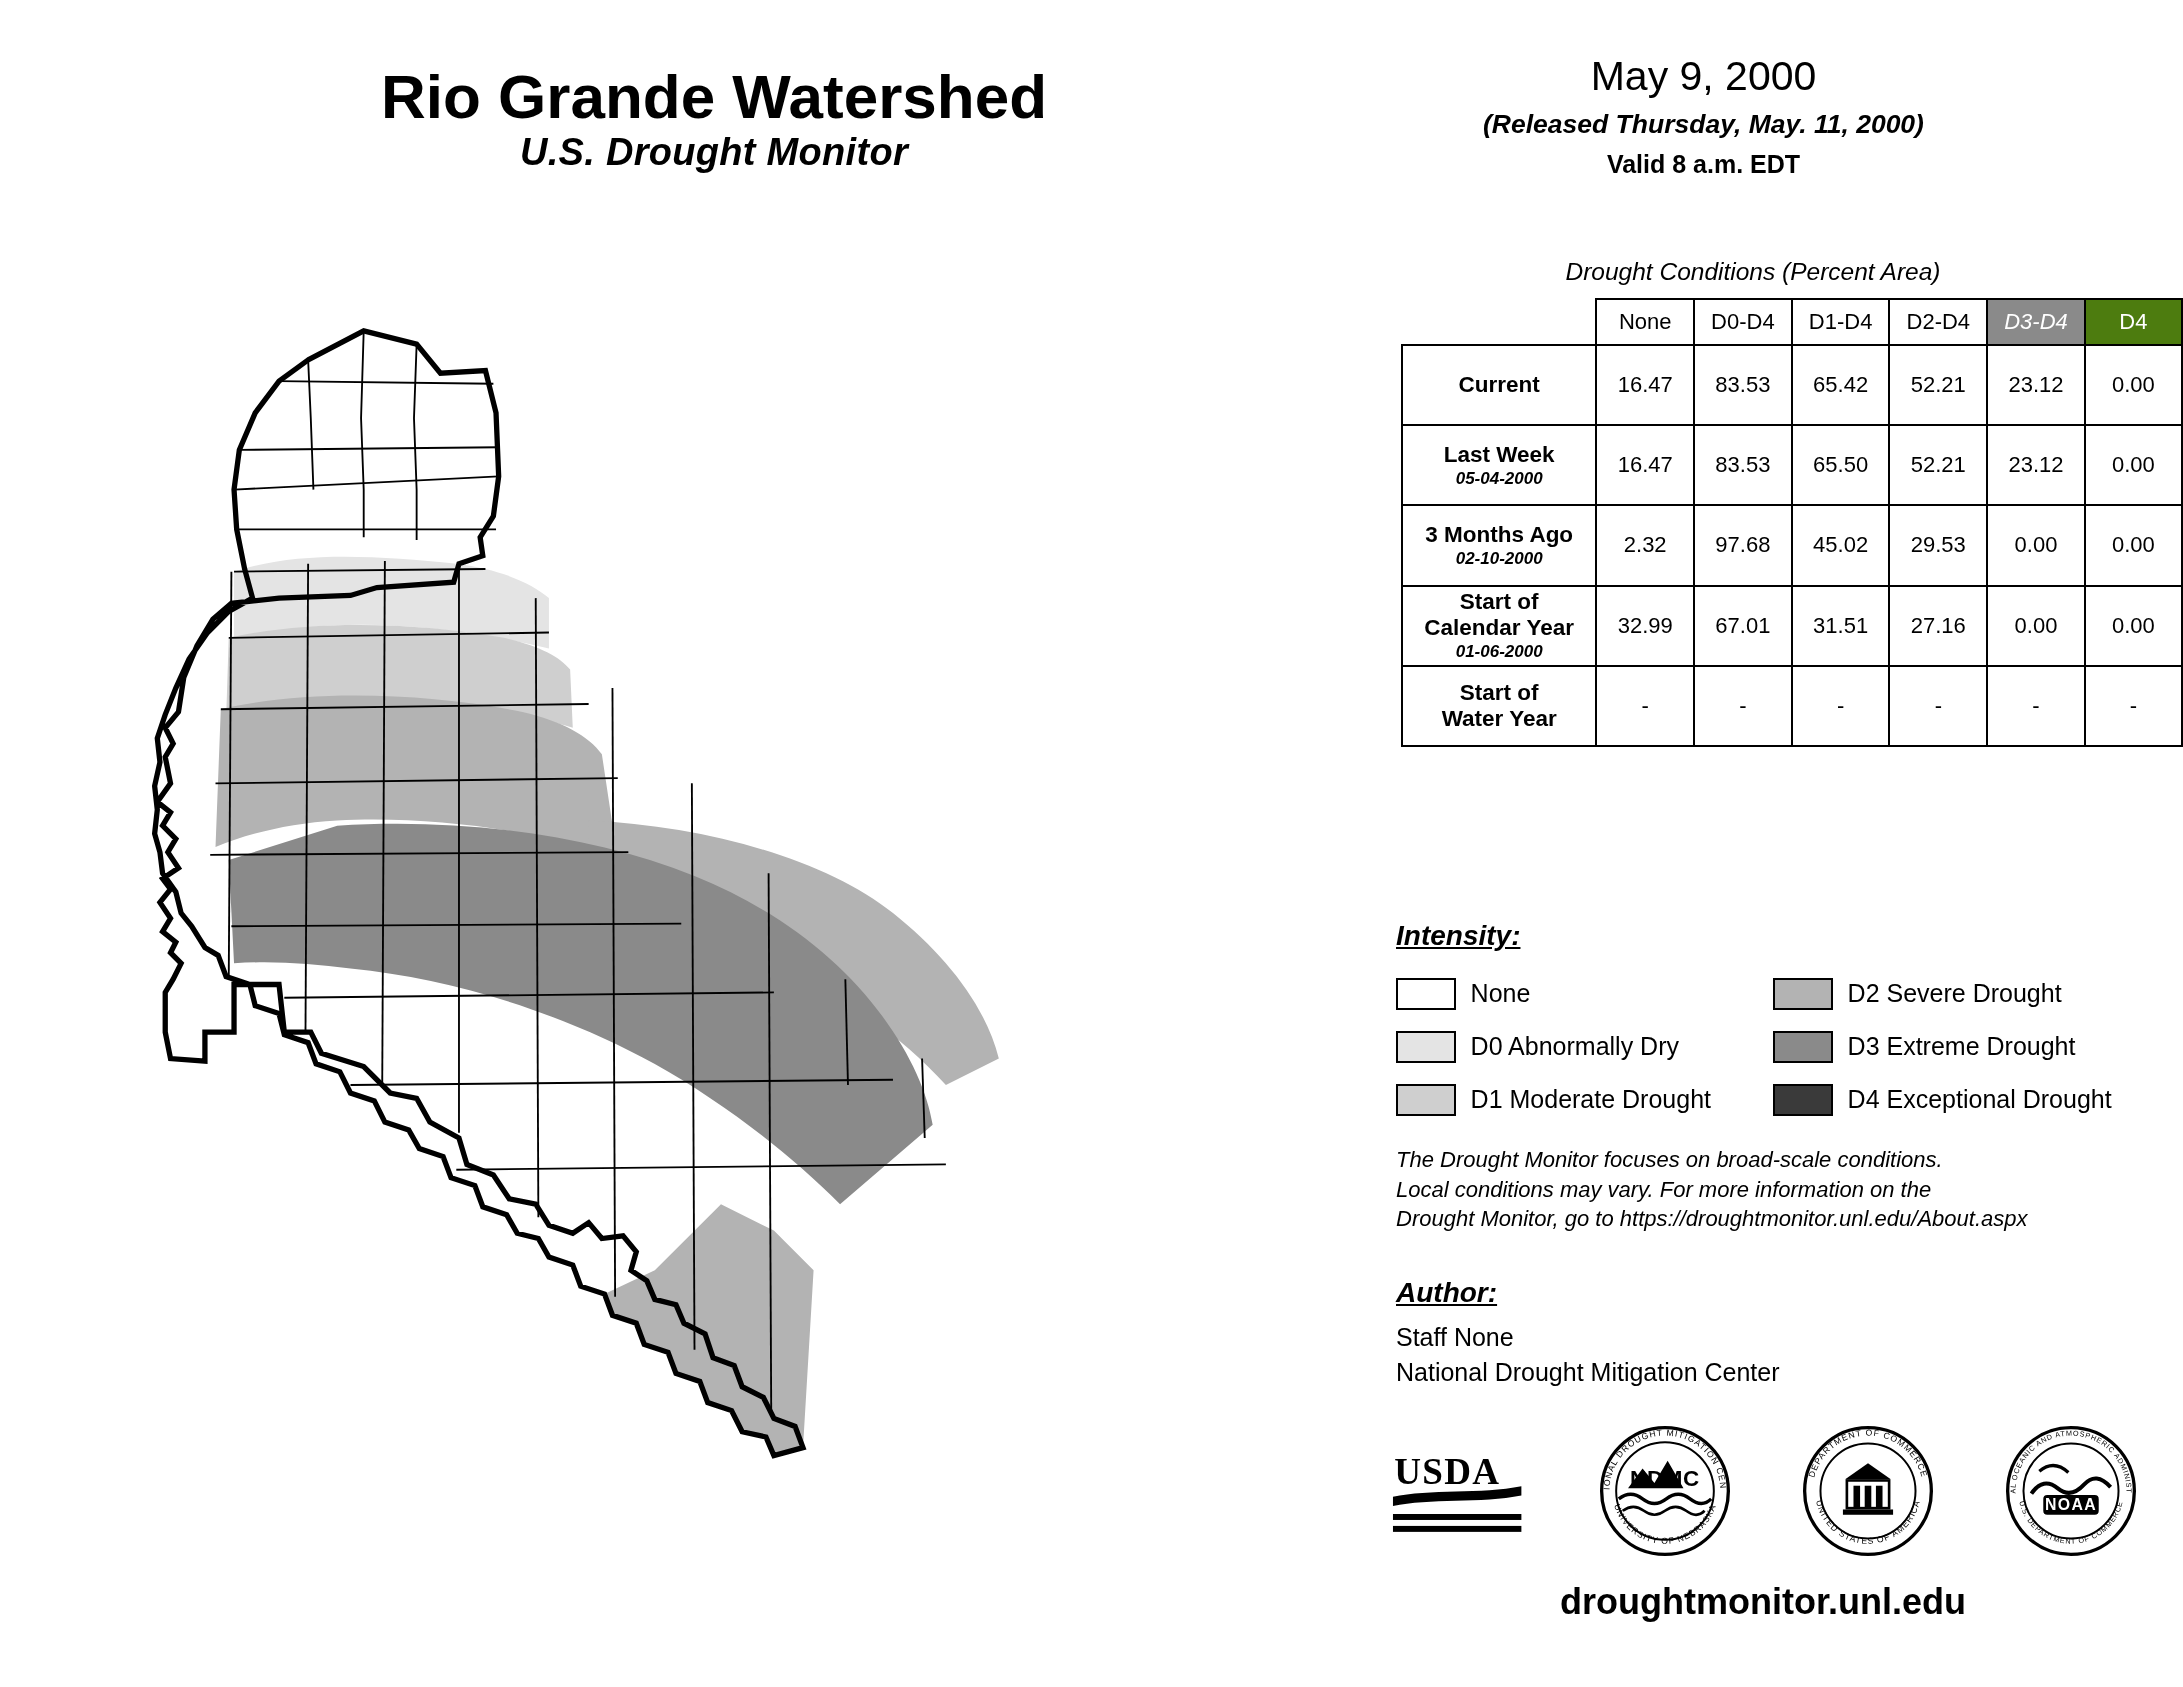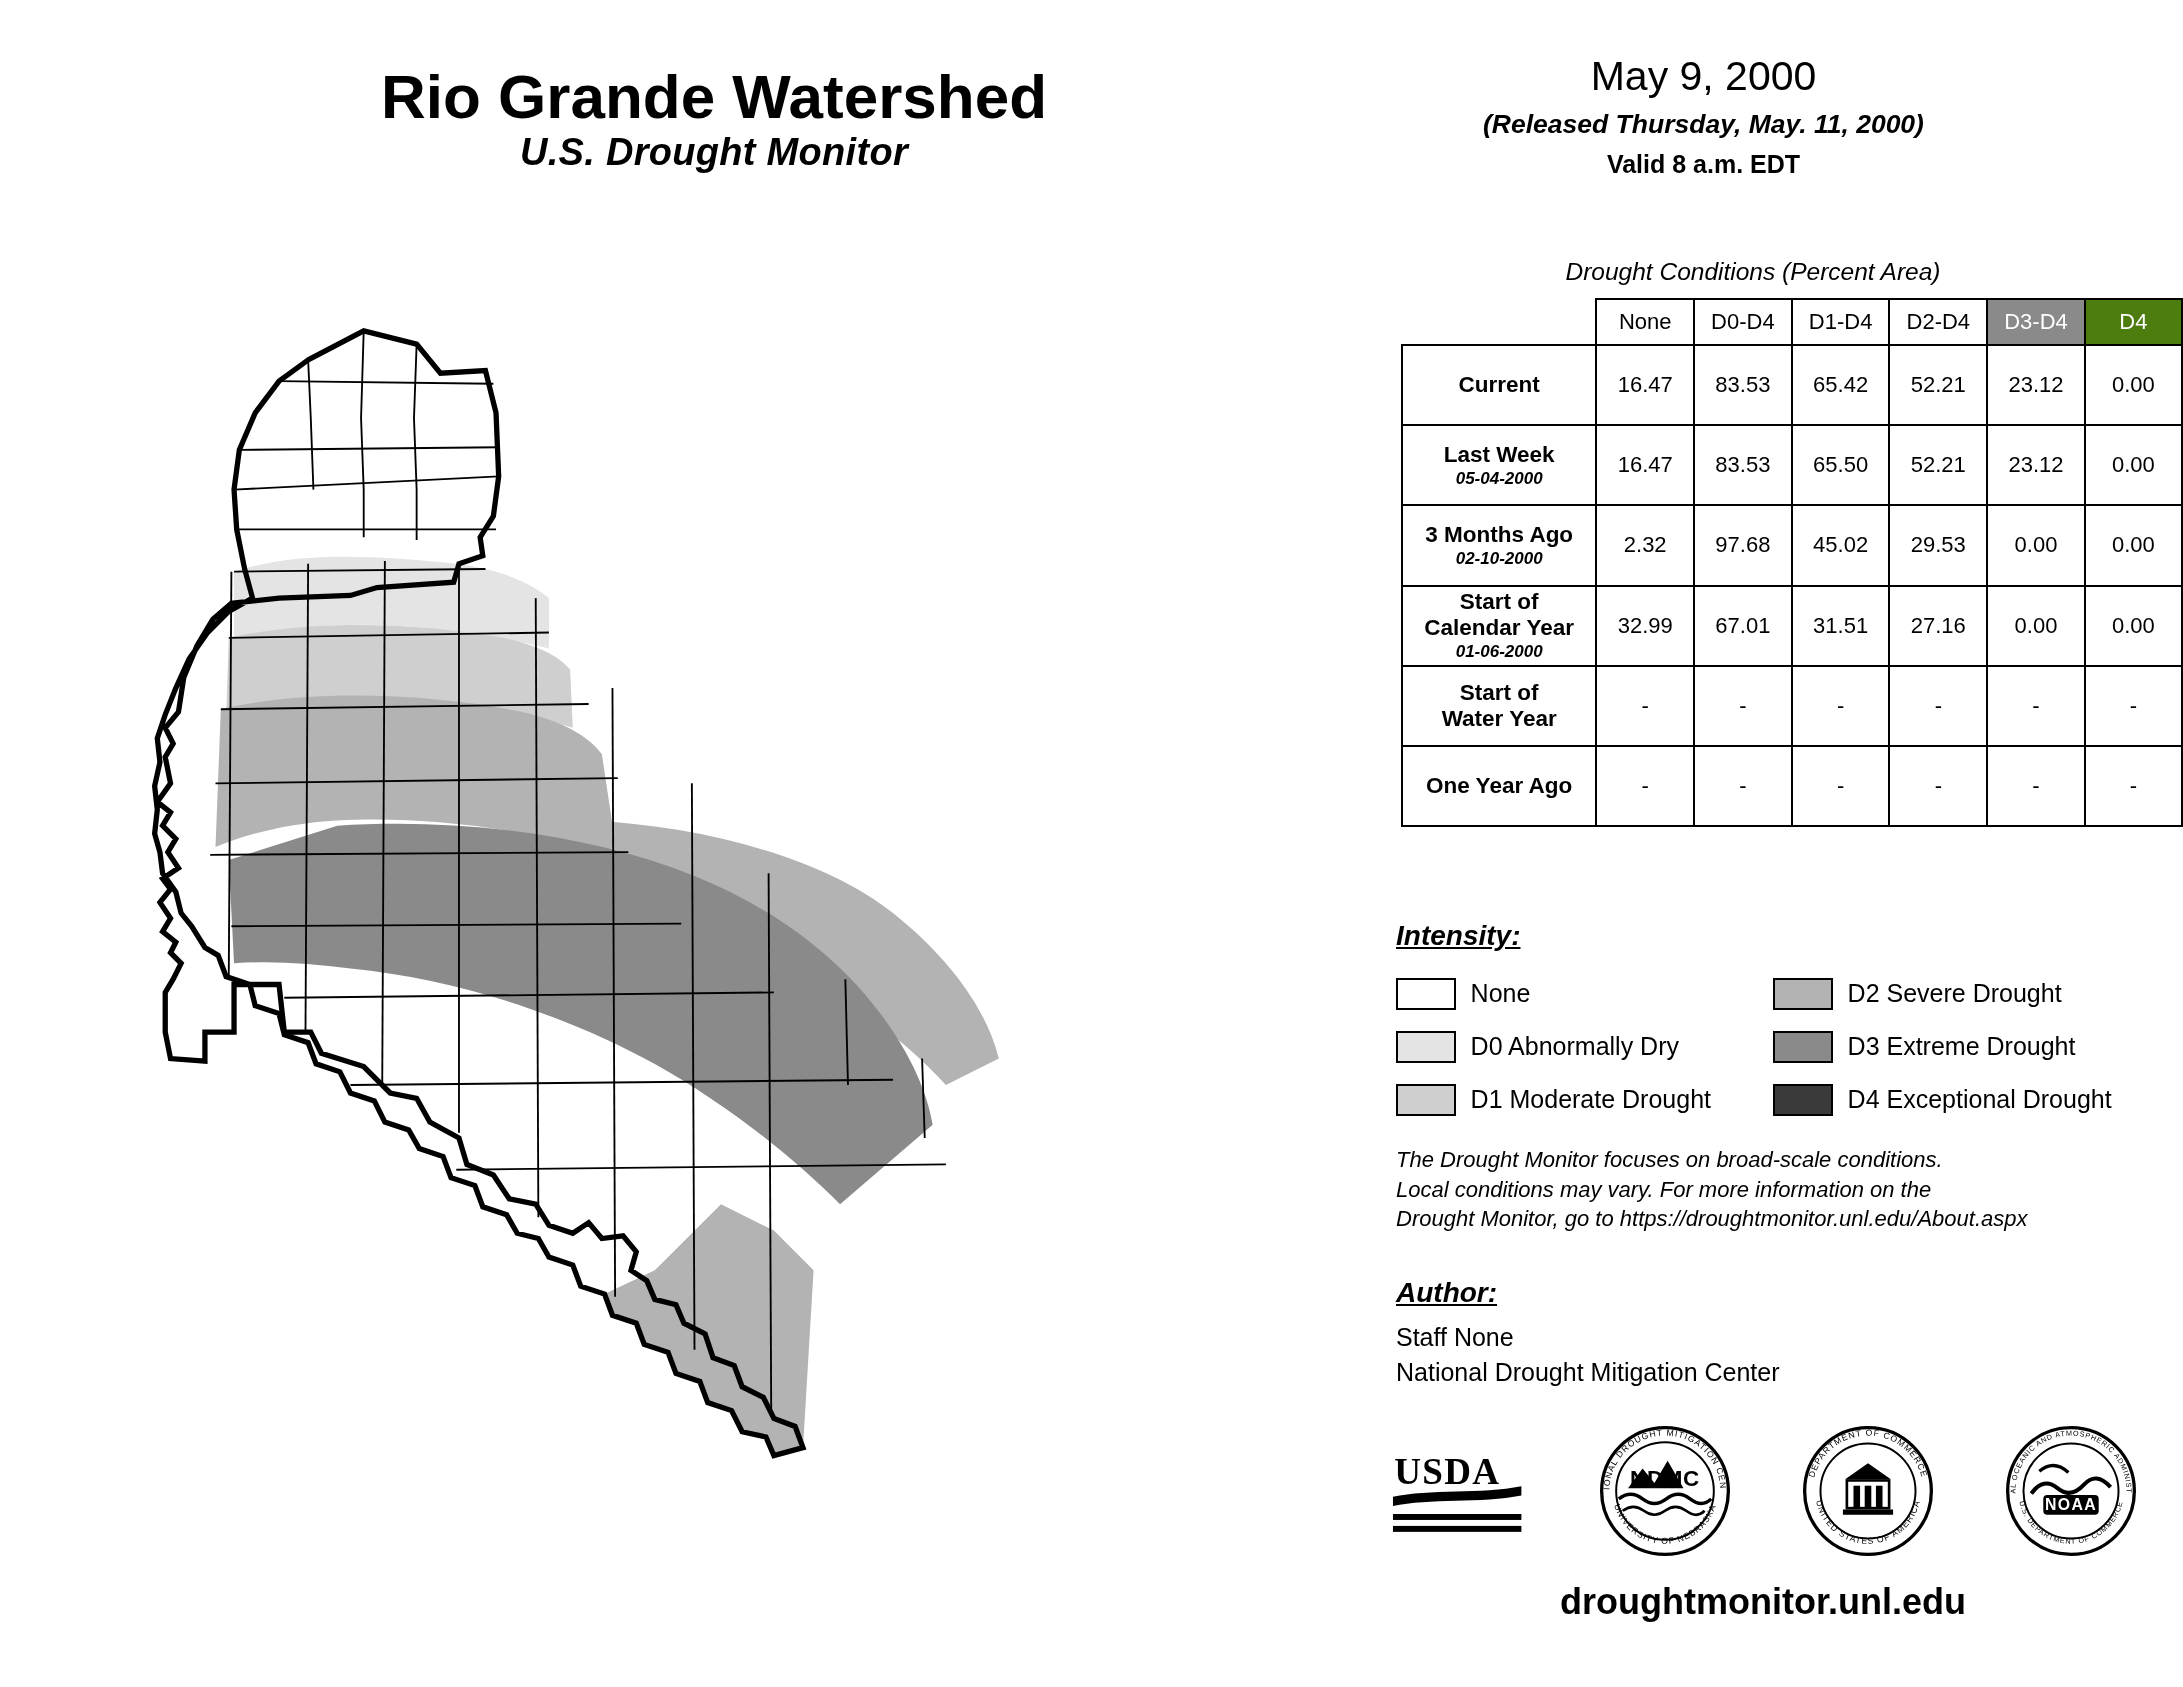--- a/index.html
+++ b/index.html
@@ -91,20 +91,21 @@
     width: 198px;
   }
   #conditions-table thead th {
     height: 44px;
     width: 98px;
     font-size: 22px;
   }
   #conditions-table thead th.d3 {
     background: #8a8a8a;
     color: #ffffff;
+    font-style: italic;
   }
   #conditions-table thead th.d4 {
     background: #4d7c0f;
     color: #ffffff;
   }
   #conditions-table tbody td {
     height: 73px;
   }
   #conditions-table td.rowlabel {
     font-weight: bold;
@@ -281,29 +282,20 @@
       <tr>
         <td class="rowlabel"><span style="white-space: pre-line;">Start of
 Water Year</span></td>
         <td>-</td>
         <td>-</td>
         <td>-</td>
         <td>-</td>
         <td>-</td>
         <td>-</td>
       </tr>
-      <tr>
-        <td class="rowlabel"><span style="white-space: pre-line;">One Year Ago</span></td>
-        <td>-</td>
-        <td>-</td>
-        <td>-</td>
-        <td>-</td>
-        <td>-</td>
-        <td>-</td>
-      </tr>
     </tbody>
 </table>
 
 <div id="intensity-heading">Intensity:</div>
 <div class="legend-col" id="legend-col-left">
     <div class="legend-item">
       <span class="legend-swatch" style="background: rgb(255, 255, 255);"></span>
       <span>None</span>
     </div>
     <div class="legend-item">

